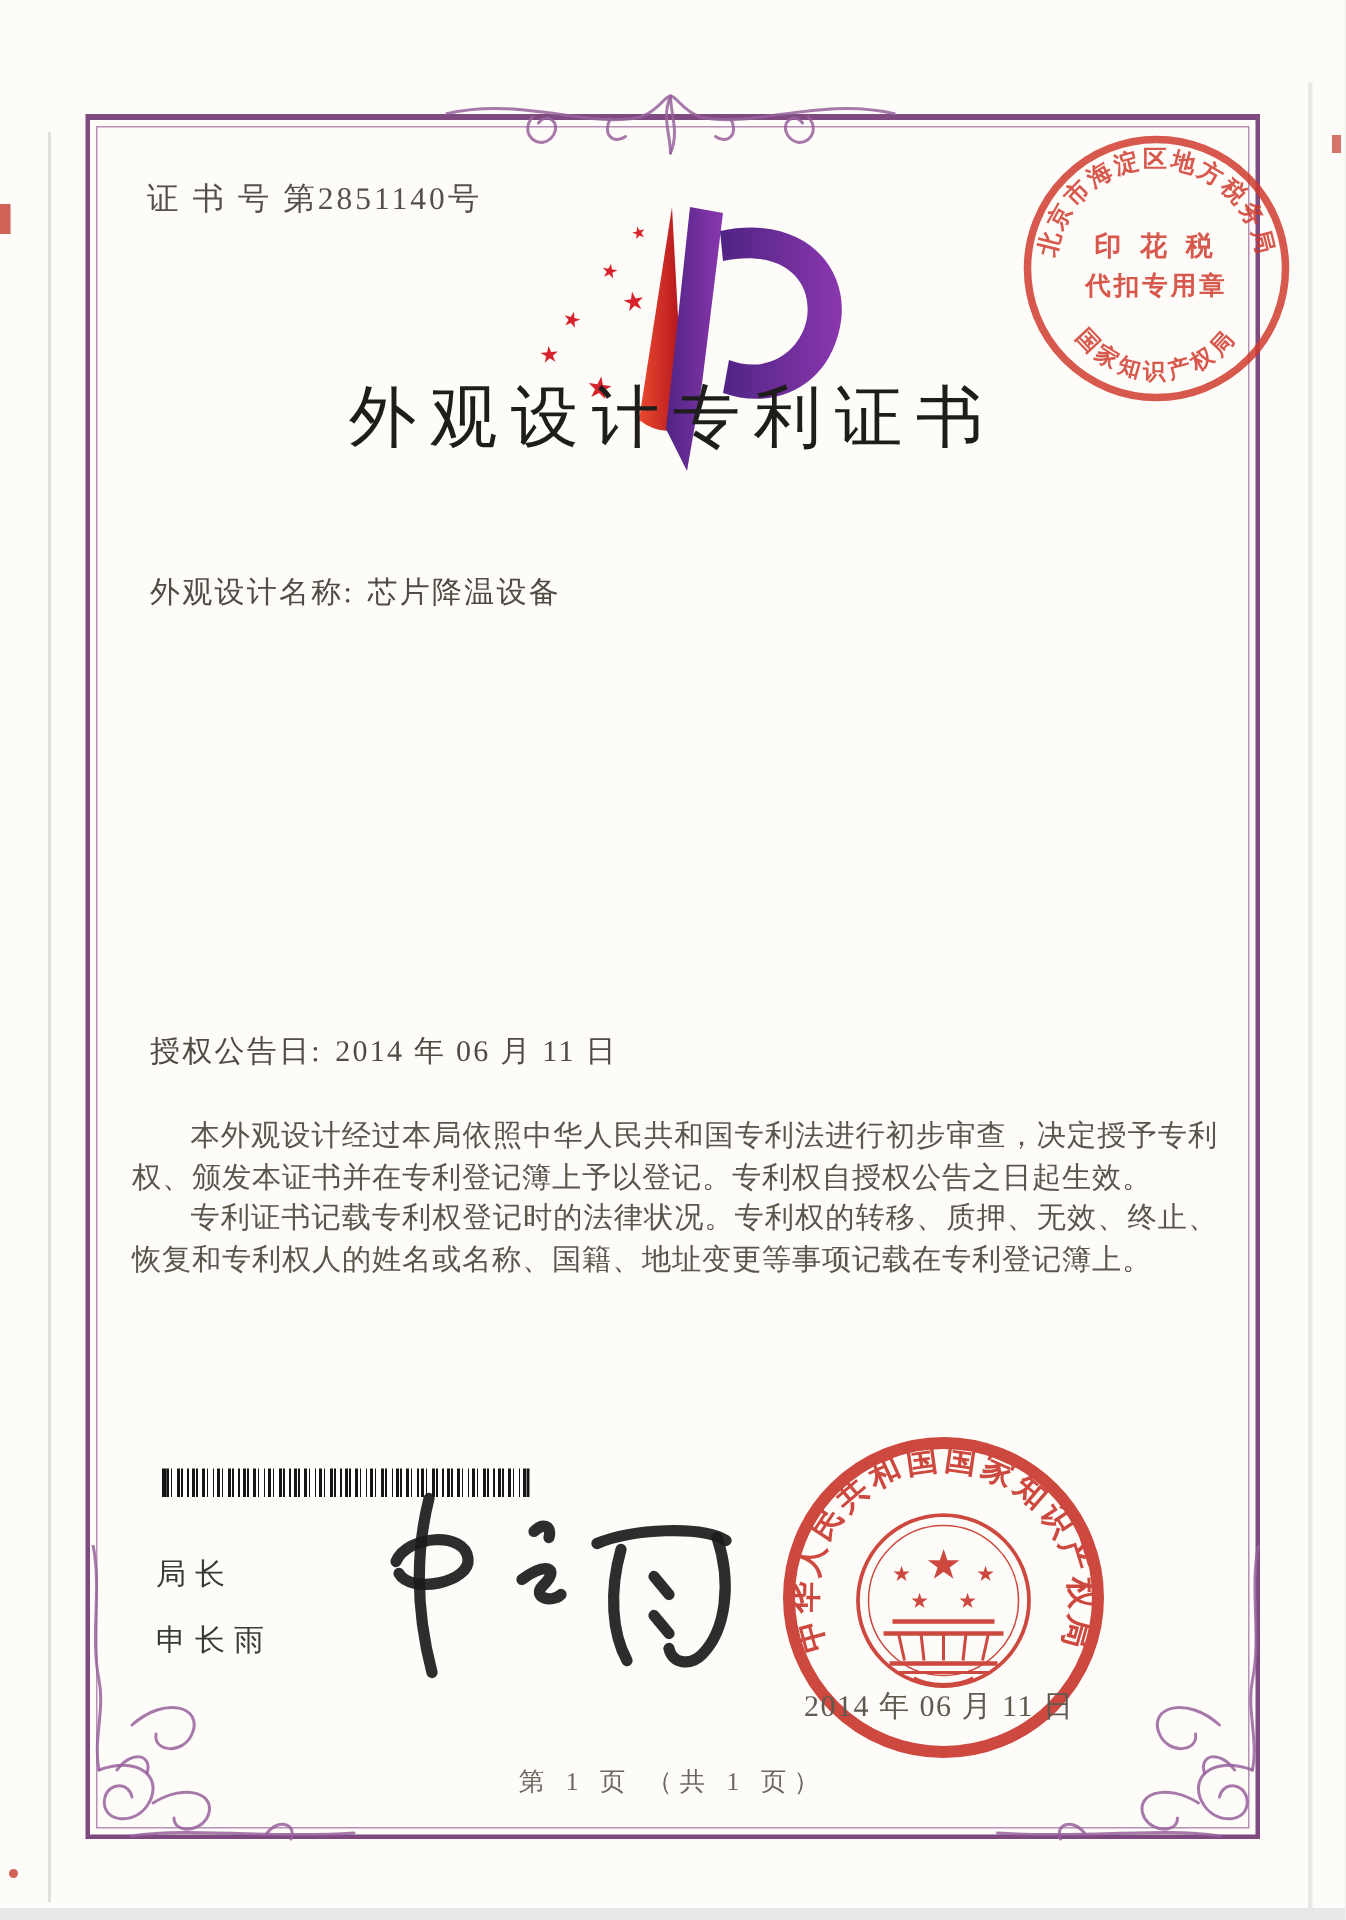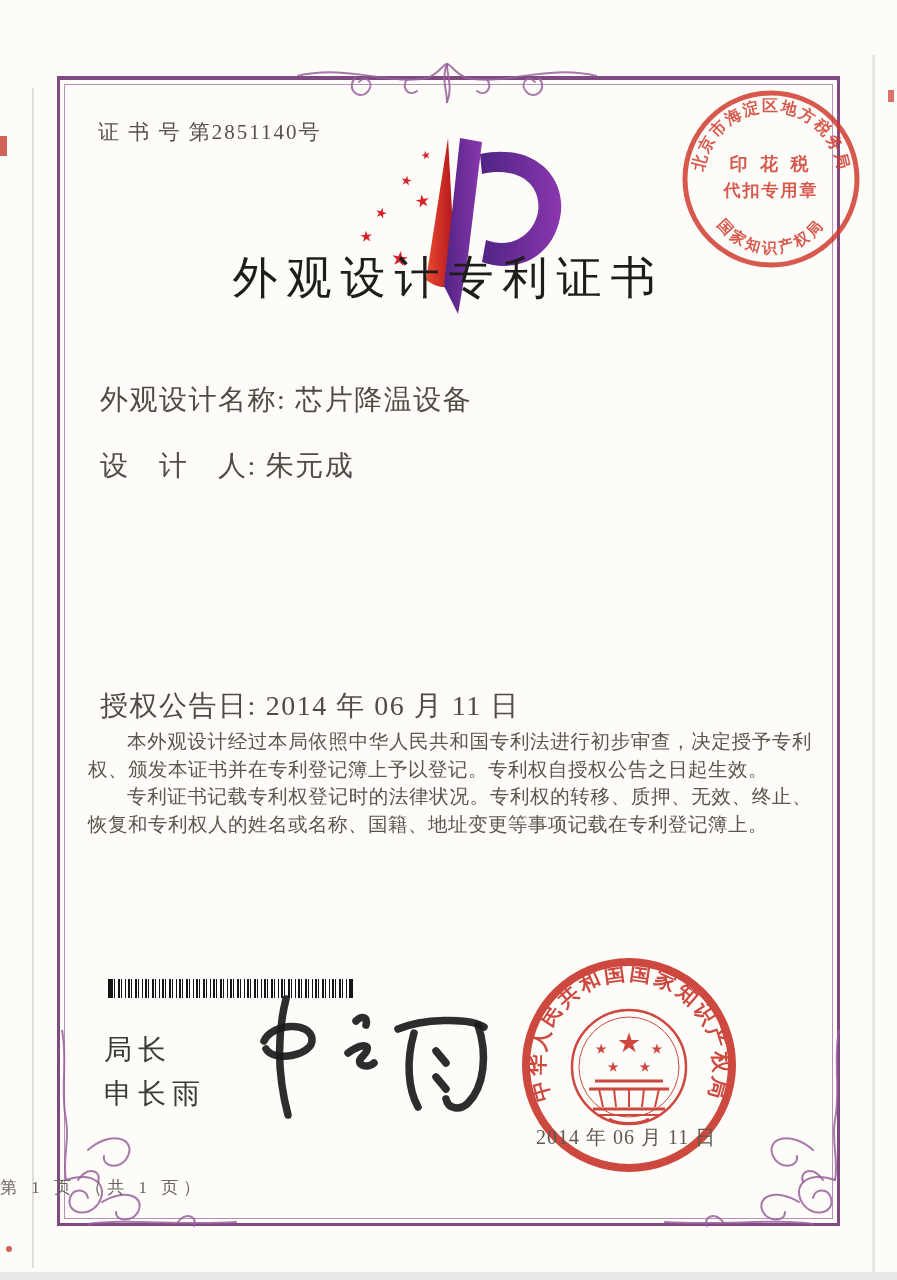--- a/index.html
+++ b/index.html
@@ -30,51 +30,51 @@
   .cert-number{position:absolute;left:98px;top:118px;font-size:21px;letter-spacing:2px;color:#55504a;}
 
   .logo{position:absolute;left:332px;top:136px;width:245px;height:190px;}
   .logo text{font-family:"DejaVu Sans",sans-serif;}
 
   .title{
     position:absolute;left:0;top:248px;width:100%;text-align:center;
     font-size:45px;font-weight:normal;letter-spacing:9px;color:#1f1d1b;margin:0;
   }
 
-  .field-row{position:absolute;left:100px;font-size:28px;letter-spacing:1.5px;color:#514b43;white-space:nowrap;}
+  .field-row{position:absolute;left:100px;font-size:20px;letter-spacing:1.5px;color:#514b43;white-space:nowrap;}
   .field-row .val{margin-left:9px;}
   .f0{top:381px}.f1{top:447px}.f2{top:513px}.f3{top:579px}.f4{top:645px}.f5{top:687px}
 
-  .body-text{position:absolute;left:88px;top:728px;width:724px;}
+  .body-text{position:absolute;left:88px;top:744px;width:724px;}
   .body-text p{
     margin:0;font-size:19.5px;line-height:27.5px;color:#5b554c;
     text-align:justify;text-indent:2em;letter-spacing:.5px;
   }
 
   .barcode{
     position:absolute;left:108px;top:979px;width:240px;height:19px;
     border-left:3px solid #141414;border-right:2px solid #141414;
     background:repeating-linear-gradient(90deg,
       #161616 0 2px,#fff 2px 3px,#161616 3px 4px,#fff 4px 7px,
       #161616 7px 9px,#fff 9px 10px,#161616 10px 11px,#fff 11px 14px,
       #161616 14px 15px,#fff 15px 17px);
   }
 
   .signer{position:absolute;left:104px;top:1028px;font-family:"Liberation Sans","DejaVu Sans",sans-serif;
-    font-size:28px;color:#3a3a38;letter-spacing:6px;line-height:44px;}
+    font-size:20px;color:#3a3a38;letter-spacing:6px;line-height:44px;}
   .signature{position:absolute;left:222px;top:988px;width:280px;height:132px;}
   .signature path{fill:none;stroke:#1b1b1b;stroke-width:7.5;stroke-linecap:round;stroke-linejoin:round;opacity:.92;}
 
   .seal{position:absolute;}
   .seal-office{left:510px;top:946px;width:238px;height:238px;opacity:.9;}
   .seal-tax{left:676px;top:84px;width:190px;height:190px;opacity:.84;}
   .seal text{font-family:"Liberation Serif","DejaVu Serif",serif;font-weight:bold;}
   .issue-date{position:absolute;left:536px;top:1124px;font-size:20px;letter-spacing:1px;color:#5e5a50;z-index:5;}
 
-  .footer{position:absolute;left:0;top:1176px;width:100%;
+  .footer{position:absolute;left:0;top:1176px;width:100%;text-align:center;
     font-size:17px;letter-spacing:5px;color:#6b675f;}
 </style>
 </head>
 <body>
 
 <div class="page">
 
   <div class="edge-line-left"></div>
   <div class="edge-line-right"></div>
   <div class="speck-red-a"></div>
@@ -134,23 +134,20 @@
     <text x="84" y="72" font-size="17" fill="#d6232b" transform="rotate(-10 84 72)">★</text>
     <text x="42" y="80" font-size="14" fill="#d6232b" transform="rotate(15 42 80)">★</text>
     <text x="28" y="106" font-size="15" fill="#d6232b" transform="rotate(-5 28 106)">★</text>
     <text x="58" y="128" font-size="20" fill="#d6232b" transform="rotate(8 58 128)">★</text>
   </svg>
 
   <h1 class="title">外观设计专利证书</h1>
 
   <div class="field-row f0">
     <span>外观设计名称:</span><span class="val">芯片降温设备</span>
-  </div>
-  <div class="field-row f1">
-    <span>设　计　人:</span><span class="val">朱元成</span>
   </div>
   <div class="field-row f5">
     <span>授权公告日:</span><span class="val">2014 年 06 月 11 日</span>
   </div>
 
   <div class="body-text">
     <p>本外观设计经过本局依照中华人民共和国专利法进行初步审查，决定授予专利权、颁发本证书并在专利登记簿上予以登记。专利权自授权公告之日起生效。</p>
     <p>专利证书记载专利权登记时的法律状况。专利权的转移、质押、无效、终止、恢复和专利权人的姓名或名称、国籍、地址变更等事项记载在专利登记簿上。</p>
   </div>
 

